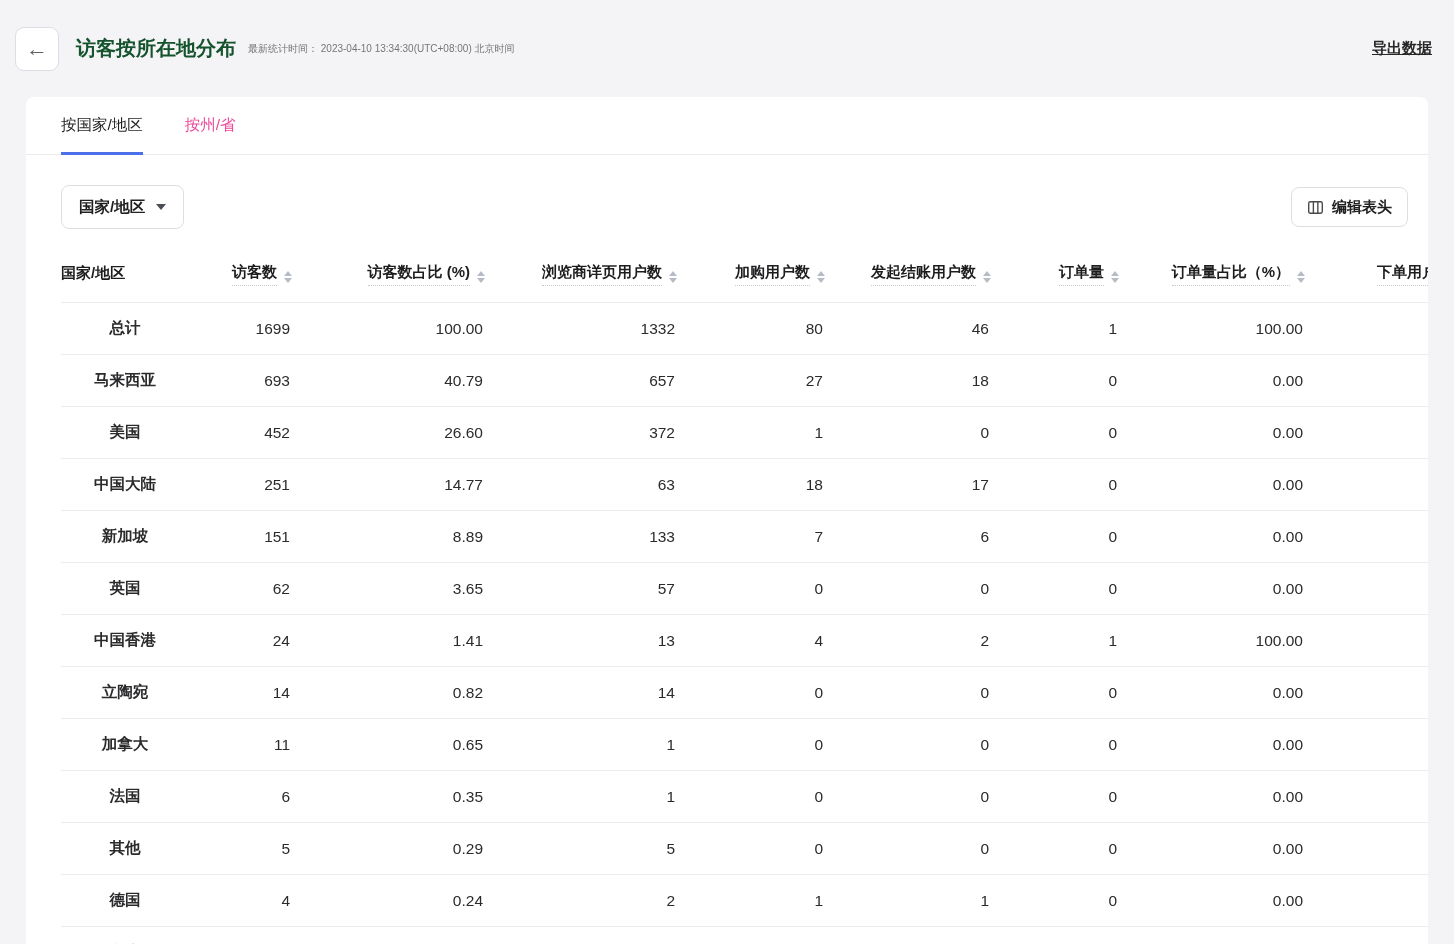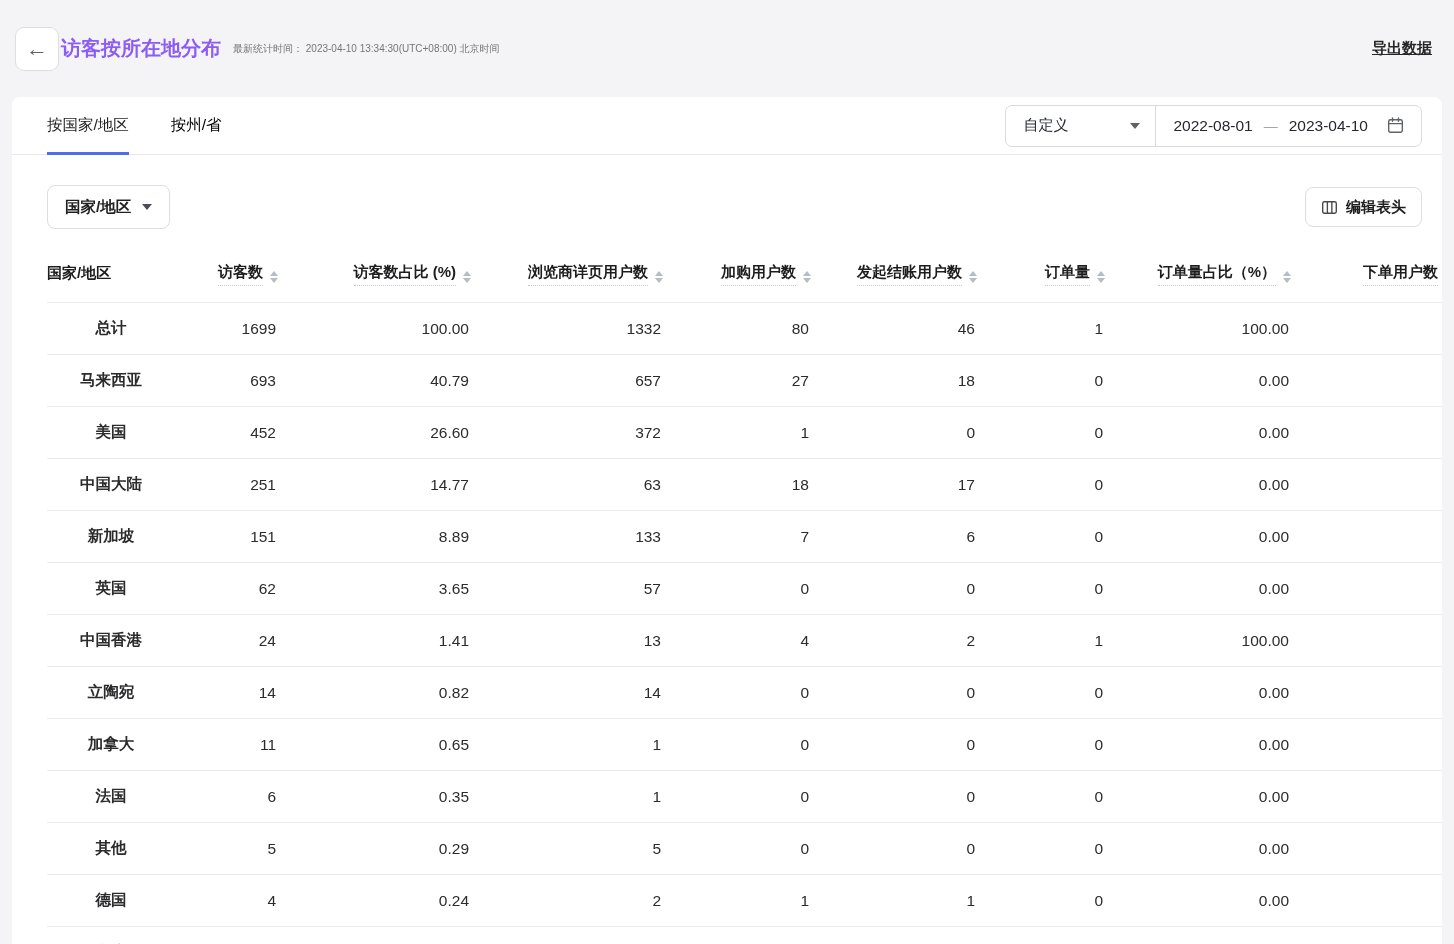--- a/index.html
+++ b/index.html
@@ -11,39 +11,39 @@
   }
 
   
   .topbar { display:flex; align-items:center; height:97px; padding:0 22px 0 15px; }
   .back-btn {
     width:44px; height:44px; border:1px solid #dcdee2; border-radius:9px;
     background:#fff; display:flex; align-items:center; justify-content:center;
     cursor:pointer; flex:0 0 auto;
   }
   .back-btn span { font-size:22px; color:#5f6368; line-height:1; }
-  .page-title { font-size:20px; font-weight:700; color:#8b5cf6; margin-left:2px; white-space:nowrap; }
+  .page-title { font-size:20px; font-weight:700; color:#14532d; margin-left:17px; white-space:nowrap; }
   .subtitle { font-size:10px; color:#767676; margin-left:12px; white-space:nowrap; }
   .export-btn {
     margin-left:auto; background:none; border:none; font-size:15px; color:#262626;
     font-family:inherit; cursor:pointer; white-space:nowrap; font-weight:600;text-decoration:underline;
   }
 
   
   .card {
-    margin:0 12px; background:#fff; border-radius:8px 8px 0 0;
+    margin:0 26px; background:#fff; border-radius:8px 8px 0 0;
     height:847px; overflow:hidden;
   }
 
   
   .tabs-row { display:flex; align-items:center; height:58px; padding:0 20px 0 35px; border-bottom:1px solid #e9eaec; }
   .tabs { display:flex; height:100%; }
   .tab {
     display:flex; align-items:center; height:100%; position:relative;
-    font-size:15.5px; color:#000000; margin-right:42px; cursor:pointer; white-space:nowrap;
+    font-size:15.5px; color:#ec4899; margin-right:42px; cursor:pointer; white-space:nowrap;
   }
   .tab.active { color:#1f1f1f; }
   .tab.active::after {
     content:""; position:absolute; left:0; right:0; bottom:-1px; height:3px;
     background:var(--accent,#4a6fe9);
   }
 
   .date-group {
     margin-left:auto; display:flex; align-items:stretch; height:42px;
     border:1px solid #d8dade; border-radius:7px; background:#fff; overflow:hidden;
@@ -108,37 +108,20 @@
   <span class="subtitle">最新统计时间： 2023-04-10 13:34:30(UTC+08:00) 北京时间</span>
   <button class="export-btn">导出数据</button>
 </header>
 
 <main class="card">
 
   <div class="tabs-row">
     <div class="tabs">
       <div class="tab active">按国家/地区</div>
       <div class="tab">按州/省</div>
-    </div>
-    <div class="date-group">
-      <div class="date-preset">
-        <span>自定义</span>
-        <span class="caret"></span>
-      </div>
-      <div class="date-range">
-        <span>2022-08-01</span>
-        <span class="dash">—</span>
-        <span>2023-04-10</span>
-        <svg width="17" height="17" viewBox="0 0 16 16" fill="none" stroke="#5f6368" stroke-width="1.3" stroke-linecap="round">
-          <rect x="1.6" y="2.6" width="12.8" height="11.8" rx="1.6"></rect>
-          <line x1="1.6" y1="6.2" x2="14.4" y2="6.2"></line>
-          <line x1="5.2" y1="1" x2="5.2" y2="4"></line>
-          <line x1="10.8" y1="1" x2="10.8" y2="4"></line>
-        </svg>
-      </div>
     </div>
   </div>
 
   <div class="toolbar">
     <button class="dim-select">
       <span>国家/地区</span>
       <span class="caret"></span>
     </button>
     <button class="edit-cols">
       <svg width="17" height="17" viewBox="0 0 16 16" fill="none" stroke="#4a4a4a" stroke-width="1.3">

